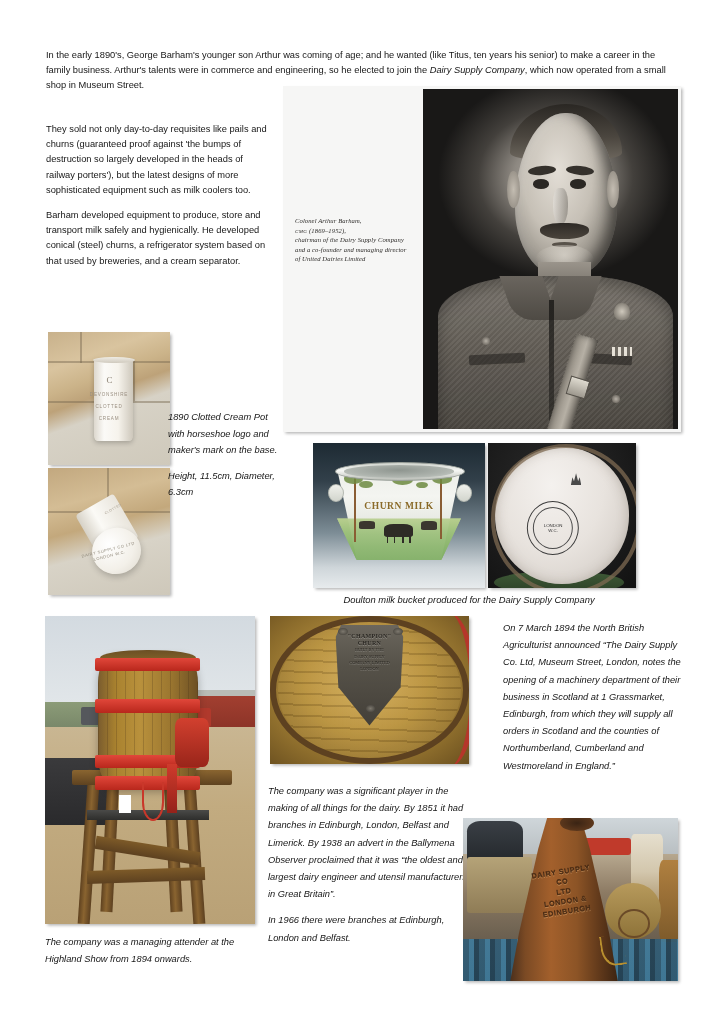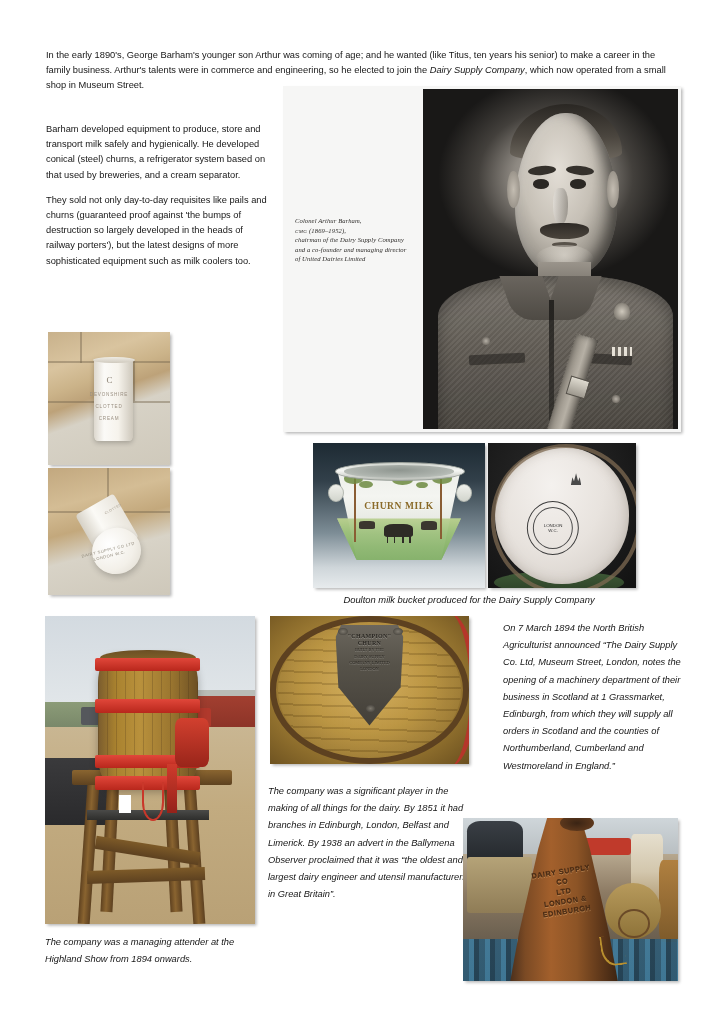--- a/index.html
+++ b/index.html
@@ -499,22 +499,22 @@
 </head>
 <body>
 
 <div class="page">
 
   <div class="abs body-text" style="left:46px;top:44px;width:632px;">
     <p><span>In the early 1890's, George Barham's younger son Arthur was coming of age; and he wanted (like Titus, ten years his senior) to make a career in the family business. Arthur's talents were in commerce and engineering, so he elected to join the </span><i>Dairy Supply Company</i><span>, which now operated from a small shop in Museum Street.</span></p>
   </div>
 
   <div class="abs body-text" style="left:46px;top:118px;width:224px;">
+    <p>They sold not only day-to-day requisites like pails and churns (guaranteed proof against 'the bumps of destruction so largely developed in the heads of railway porters'), but the latest designs of more sophisticated equipment such as milk coolers too.</p>
     <p>Barham developed equipment to produce, store and transport milk safely and hygienically. He developed conical (steel) churns, a refrigerator system based on that used by breweries, and a cream separator.</p>
-    <p>They sold not only day-to-day requisites like pails and churns (guaranteed proof against 'the bumps of destruction so largely developed in the heads of railway porters'), but the latest designs of more sophisticated equipment such as milk coolers too.</p>
   </div>
 
   <div class="photo shadow" id="portrait-plate" style="left:283px;top:86px;width:398px;height:346px;">
     <div class="ph-inner">
       <div class="plate-caption">
         <span>Colonel Arthur Barham,</span><br>
         <span class="sc">cmg</span>
         <span>(1869–1952),</span><br>
         <span>chairman of the Dairy Supply Company and a co-founder and managing director of United Dairies Limited</span>
       </div>
@@ -573,20 +573,24 @@
         <span>CLOTTED</span>
       </div>
       <div class="potb-disc"></div>
       <div class="potb-stamp">
         <span>DAIRY SUPPLY CO LTD</span><br>
         <span>LONDON W.C.</span>
       </div>
     </div>
   </div>
 
+  <div class="abs cap-italic" style="left:168px;top:409px;width:112px;">
+    <p>1890 Clotted Cream Pot with horseshoe logo and maker's mark on the base.</p>
+    <p>Height, 11.5cm, Diameter, 6.3cm</p>
+  </div>
 
   <div class="photo shadow" id="bucket" style="left:313px;top:443px;width:172px;height:145px;">
     <div class="ph-inner">
       <div class="bk-field"></div>
       <div class="bk-body"></div>
       <div class="bk-field"></div>
 
       <div class="bk-tree" style="left:24%;top:22%;height:46%;"></div>
       <div class="bk-tree" style="left:74%;top:22%;height:44%;"></div>
       <div class="bk-leaf" style="left:18%;top:21%;width:11%;height:7%;"></div>
@@ -685,20 +689,21 @@
       <div class="pl-stud" style="left:48%;top:60%;"></div>
     </div>
   </div>
 
   <div class="abs cap-italic" style="left:503px;top:620px;width:180px;line-height:17.2px;">
     <p>On 7 March 1894 the North British Agriculturist announced “The Dairy Supply Co. Ltd, Museum Street, London, notes the opening of a machinery department of their business in Scotland at 1 Grassmarket, Edinburgh, from which they will supply all orders in Scotland and the counties of Northumberland, Cumberland and Westmoreland in England.”</p>
   </div>
 
   <div class="abs cap-italic" style="left:268px;top:783px;width:200px;line-height:17.2px;">
     <p>The company was a significant player in the making of all things for the dairy. By 1851 it had branches in Edinburgh, London, Belfast and Limerick. By 1938 an advert in the Ballymena Observer proclaimed that it was “the oldest and largest dairy engineer and utensil manufacturers in Great Britain”.</p>
+    <p>In 1966 there were branches at Edinburgh, London and Belfast.</p>
   </div>
 
   <div class="photo shadow" id="castiron" style="left:463px;top:818px;width:215px;height:163px;">
     <div class="ph-inner">
       <div class="ci-sky"></div>
       <div class="ci-person"></div>
       <div class="ci-redthing"></div>
       <div class="ci-jug"></div>
       <div class="ci-jug2"></div>
       <div class="ci-tub"></div>

